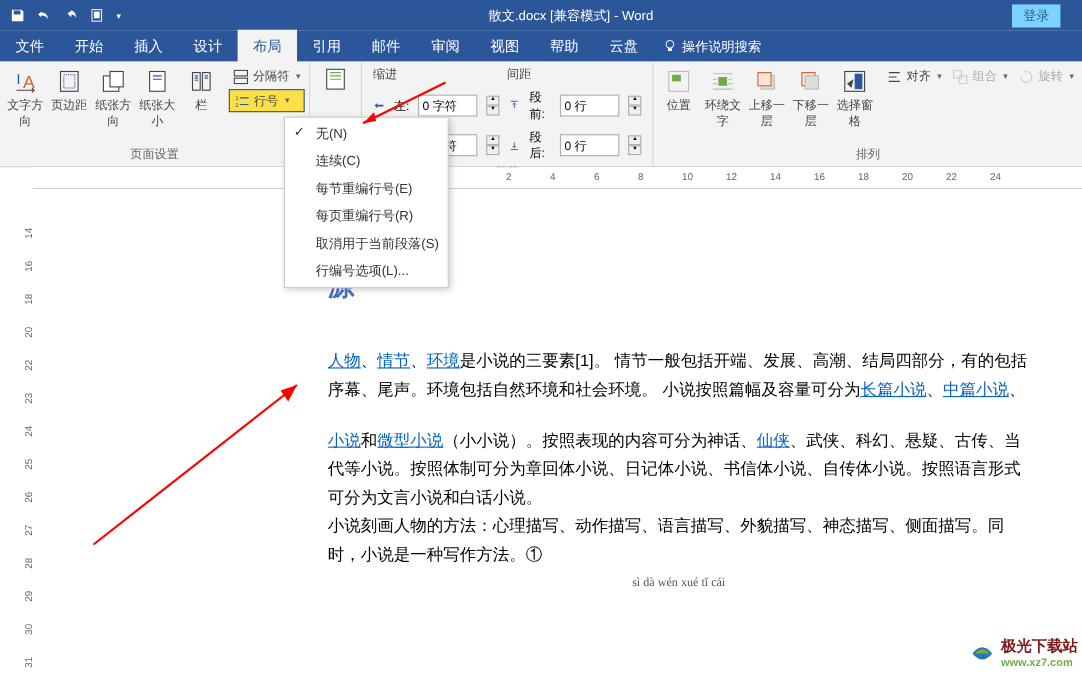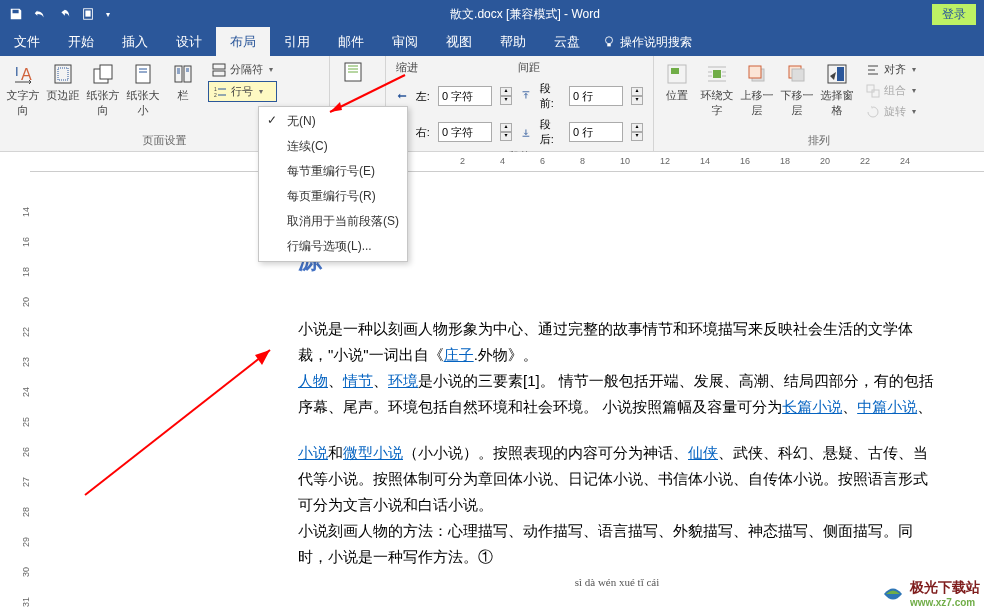--- a/index.html
+++ b/index.html
@@ -2,21 +2,21 @@
 <html><head>
   <meta charset="utf-8">
   <style>
     * { margin: 0; padding: 0; box-sizing: border-box; font-family: "Microsoft YaHei", sans-serif; }
     body { width: 984px; height: 612px; background: #fff; overflow: hidden; position: relative; }
     
     .titlebar { background: #2b579a; height: 28px; display: flex; align-items: center; color: #fff; font-size: 12px; }
     .qat { display: flex; align-items: center; padding: 0 8px; gap: 8px; }
     .qat-icon { width: 16px; height: 16px; display: flex; align-items: center; justify-content: center; cursor: default; }
     .title-center { flex: 1; text-align: center; }
-    .login-btn { background: #bef264; color: #2b579a; padding: 2px 10px; margin-right: 8px; font-size: 12px; }
+    .login-btn { background: #7dd3fc; color: #2b579a; padding: 2px 10px; margin-right: 20px; font-size: 12px; }
     
     .menubar { background: #2b579a; height: 28px; display: flex; align-items: center; }
     .menu-item { color: #fff; padding: 6px 14px; font-size: 13px; cursor: pointer; }
     .menu-item.active { background: #f3f3f3; color: #2b579a; }
     .tell-me { display: flex; align-items: center; color: #fff; font-size: 12px; margin-left: 8px; gap: 4px; }
     
     .ribbon { background: #f3f3f3; height: 96px; border-bottom: 1px solid #d4d4d4; display: flex; position: relative; }
     .ribbon-group { border-right: 1px solid #d4d4d4; padding: 2px 4px; display: flex; flex-direction: column; }
     .group-content { flex: 1; display: flex; align-items: flex-start; gap: 2px; padding-top: 2px; }
     .group-label { text-align: center; font-size: 11px; color: #666; height: 16px; }
@@ -148,21 +148,21 @@
       </div>
       <div style="display:flex;flex-direction:column;gap:2px;margin-left:4px;">
         <div class="small-btn">
           <svg class="ico" viewBox="0 0 14 14">
               <rect x="1" y="1" width="12" height="5" fill="none" stroke="#444"></rect>
               <rect x="1" y="8" width="12" height="5" fill="none" stroke="#444"></rect>
             </svg>
           <span>分隔符</span>
             <span class="dropdown-arrow">▾</span>
         </div>
-        <div class="small-btn" style="background:#fef9c3;border:1px solid #2b579a;align-items:center;">
+        <div class="small-btn" style="background:#fde047;border:1px solid #2b579a;align-items:center;">
           <svg class="ico" viewBox="0 0 14 14">
               <text x="1" y="6" font-size="5" fill="#444">1</text>
               <text x="1" y="12" font-size="5" fill="#444">2</text>
               <path d="M5 4h8M5 10h8" stroke="#2b579a"></path>
             </svg>
           <span>行号</span>
             <span class="dropdown-arrow">▾</span>
         </div>
       </div>
     </div>
@@ -270,21 +270,21 @@
         <span>下移一层</span>
       </div>
       <div class="big-btn">
         <svg class="ico" viewBox="0 0 24 24">
             <rect x="3" y="3" width="18" height="18" fill="none" stroke="#444"></rect>
             <rect x="12" y="5" width="7" height="14" fill="#2b579a"></rect>
             <path d="M5 14l4 4 2-8z" fill="#444"></path>
           </svg>
         <span>选择窗格</span>
       </div>
-      <div style="display:flex;flex-direction:column;gap:2px;margin-left:4px;">
+      <div style="display:flex;flex-direction:row;gap:2px;margin-left:4px;">
         <div class="small-btn">
           <svg class="ico" viewBox="0 0 14 14">
               <path d="M2 3h10M2 7h7M2 11h10" stroke="#444"></path>
             </svg>
           <span>对齐</span>
             <span class="dropdown-arrow">▾</span>
         </div>
         <div class="small-btn" style="color:#aaa;">
           <svg class="ico" viewBox="0 0 14 14">
               <rect x="1" y="1" width="7" height="7" fill="none" stroke="#ccc"></rect>
@@ -337,23 +337,20 @@
   <span class="ruler-v-tick" style="top:360px;">29</span>
   <span class="ruler-v-tick" style="top:390px;">30</span>
   <span class="ruler-v-tick" style="top:420px;">31</span>
 </div>
 
 <div class="doc-area">
   <div class="page">
     <div class="heading-partial">源</div>
     <div style="height:40px;"></div>
     <div class="doc-text">
-      <span>小说是一种以刻画人物形象为中心、通过完整的故事情节和环境描写来反映社会生活的文学体裁，"小说"一词出自《</span><span class="link">庄子</span><span>.外物》。</span>
-    </div>
-    <div class="doc-text">
       <span class="link">人物</span><span>、</span><span class="link">情节</span><span>、</span><span class="link">环境</span><span>是小说的三要素[1]。 情节一般包括开端、发展、高潮、结局四部分，有的包括序幕、尾声。环境包括自然环境和社会环境。 小说按照篇幅及容量可分为</span><span class="link">长篇小说</span><span>、</span><span class="link">中篇小说</span><span>、</span>
     </div>
     <div style="height:20px;"></div>
     <div class="doc-text">
       <span class="link">小说</span><span>和</span><span class="link">微型小说</span><span>（小小说）。按照表现的内容可分为神话、</span><span class="link">仙侠</span><span>、武侠、科幻、悬疑、古传、当代等小说。按照体制可分为章回体小说、日记体小说、书信体小说、自传体小说。按照语言形式可分为文言小说和白话小说。</span>
     </div>
     <div class="doc-text">小说刻画人物的方法：心理描写、动作描写、语言描写、外貌描写、神态描写、侧面描写。同时，小说是一种写作方法。①</div>
     <div class="pinyin" style="margin-top:6px;">sì  dà  wén  xué  tǐ  cái</div>
   </div>
 </div>

